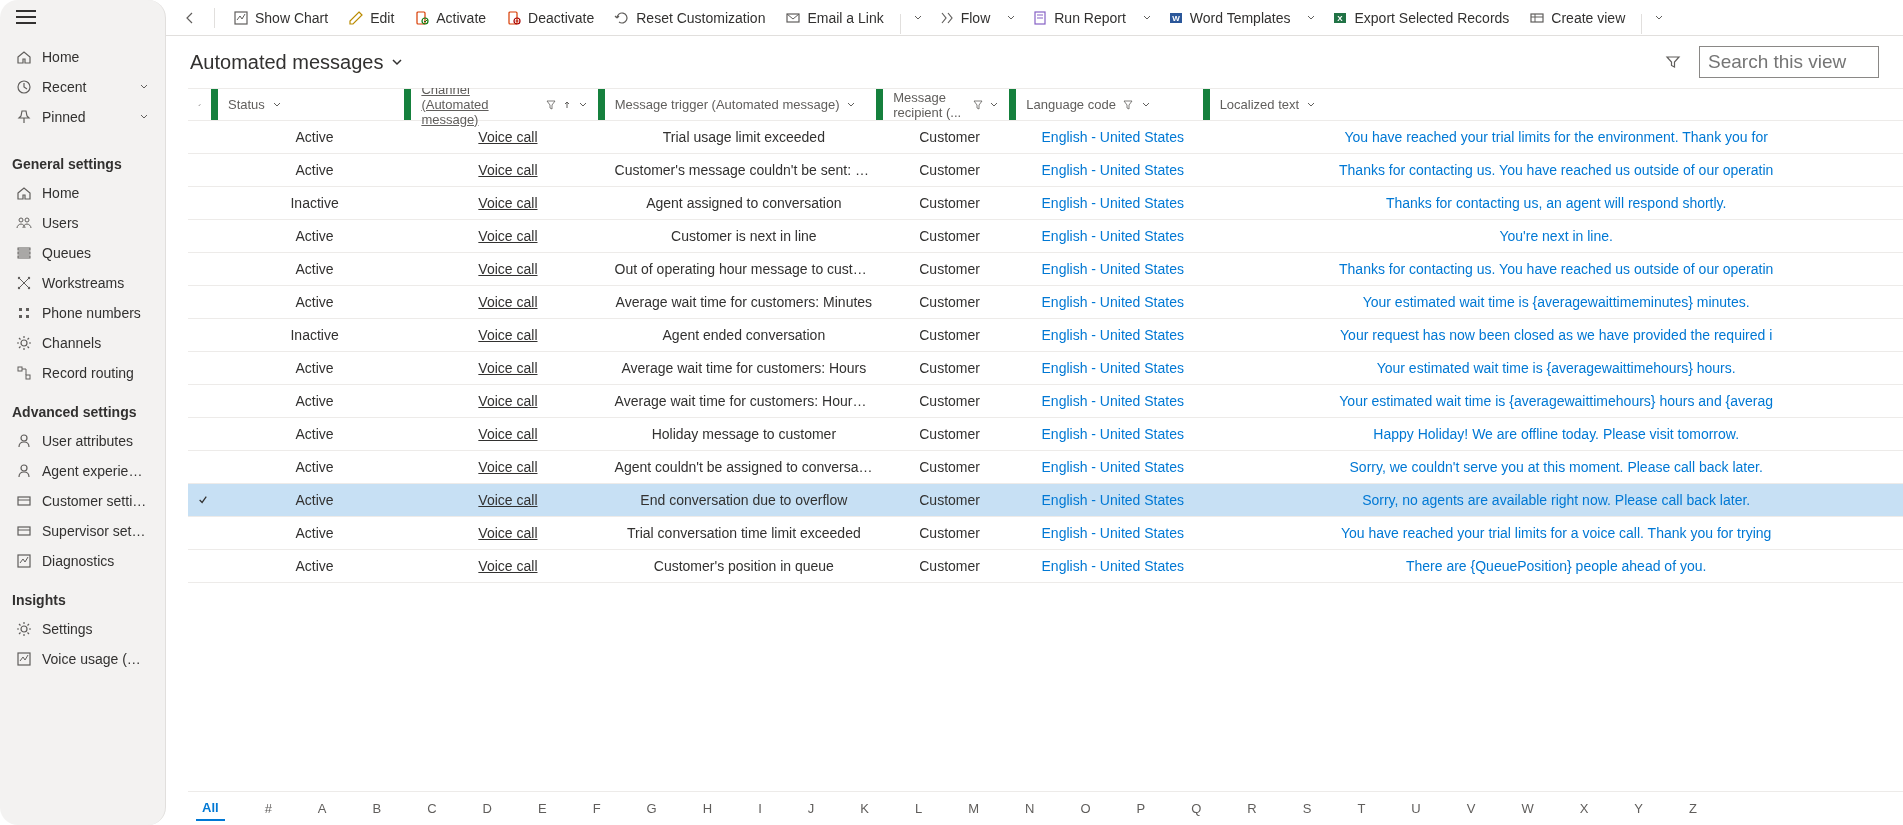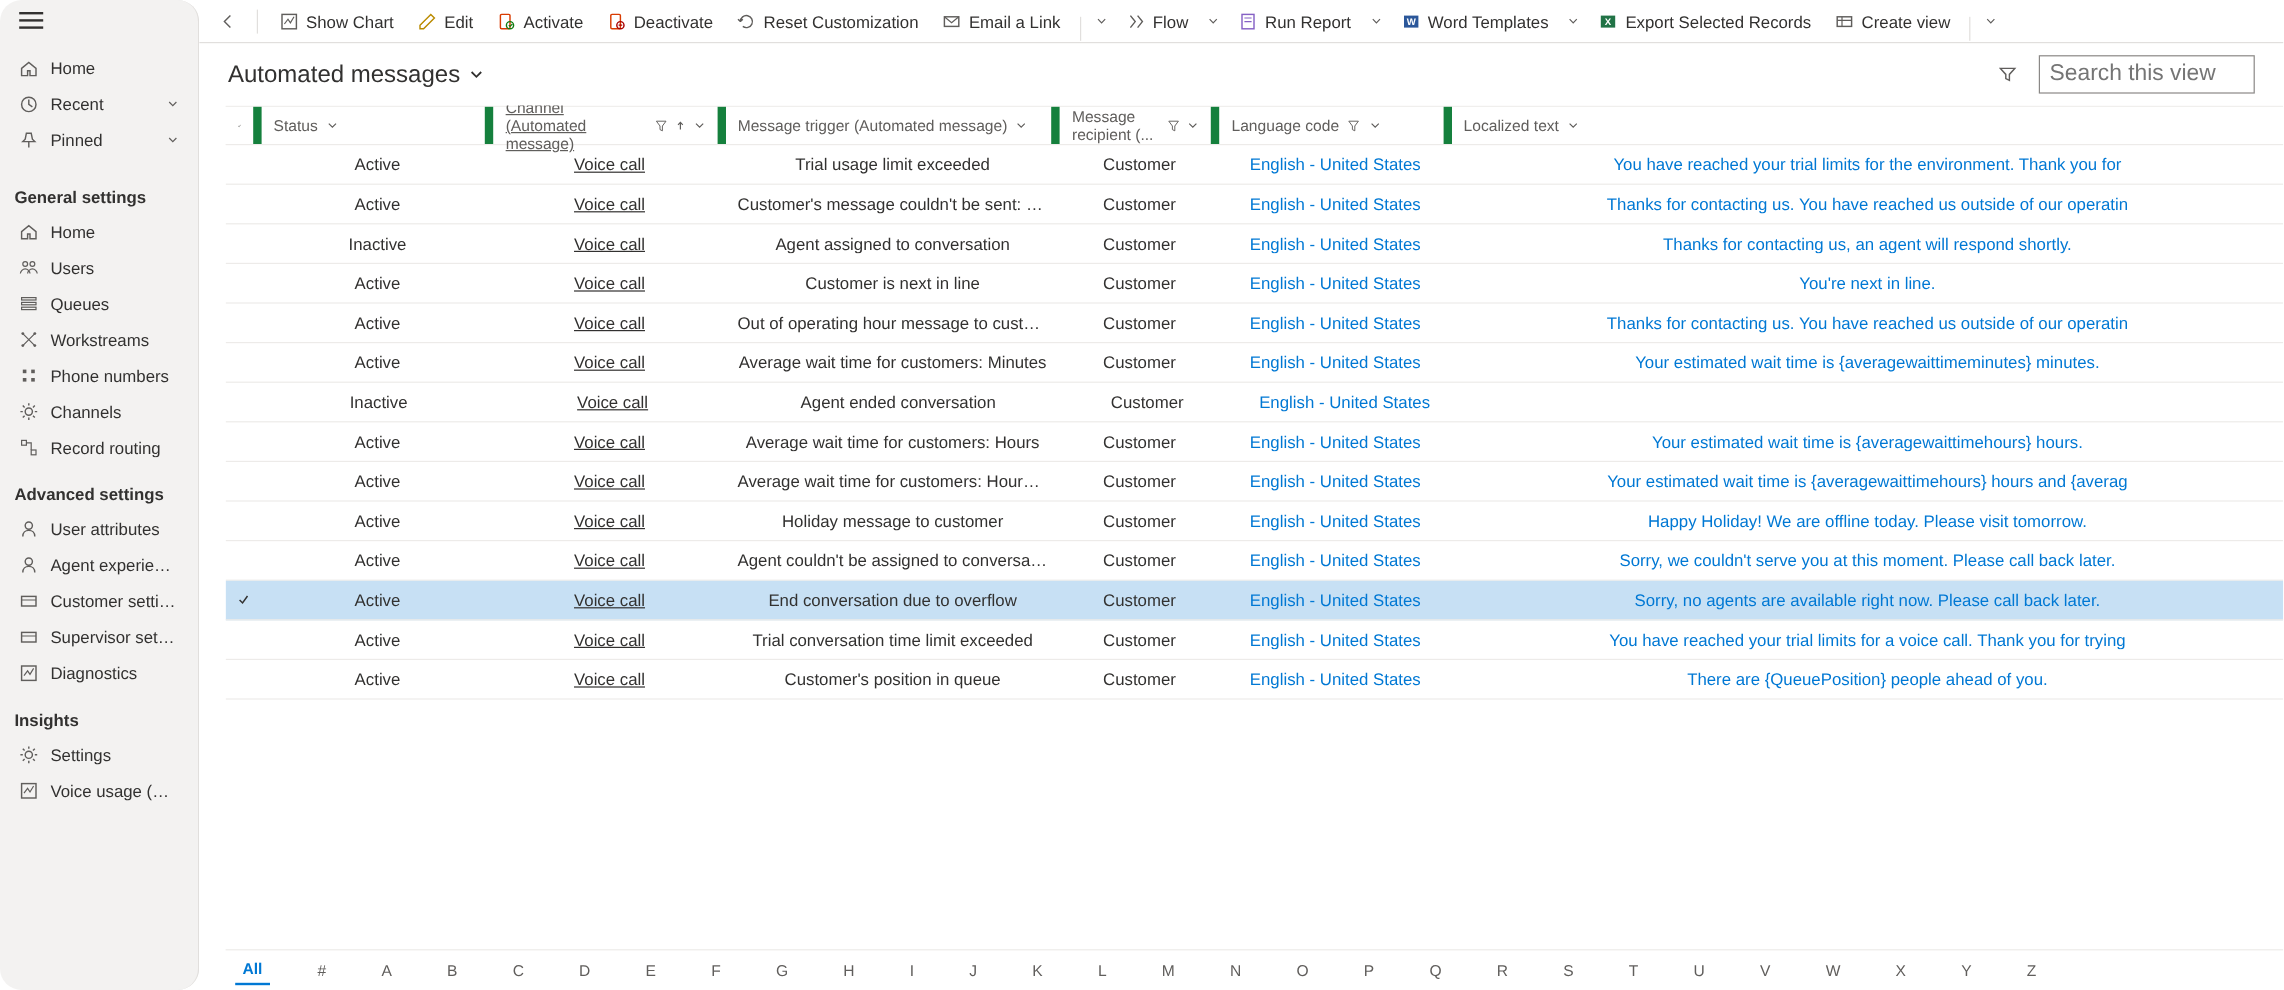--- a/index.html
+++ b/index.html
@@ -578,20 +578,21 @@
             <div class="cell cell-check">
               <svg width="12" height="12" viewBox="0 0 12 12">
                 <path d="M2 6l3 3 5-7" stroke="#323130" stroke-width="1.5" fill="none"></path>
               </svg>
             </div>
             <div class="cell col-status">Inactive</div>
             <div class="cell col-channel">Voice call</div>
             <div class="cell col-trigger">Agent ended conversation</div>
             <div class="cell col-recipient">Customer</div>
             <div class="cell col-lang cell-link">English - United States</div>
+            <div class="cell col-text cell-link">Your request has now been closed as we have provided the required i</div>
           </div>
           <div class="row">
             <div class="cell cell-check">
               <svg width="12" height="12" viewBox="0 0 12 12">
                 <path d="M2 6l3 3 5-7" stroke="#323130" stroke-width="1.5" fill="none"></path>
               </svg>
             </div>
             <div class="cell col-status">Active</div>
             <div class="cell col-channel">Voice call</div>
             <div class="cell col-trigger">Average wait time for customers: Hours</div>

